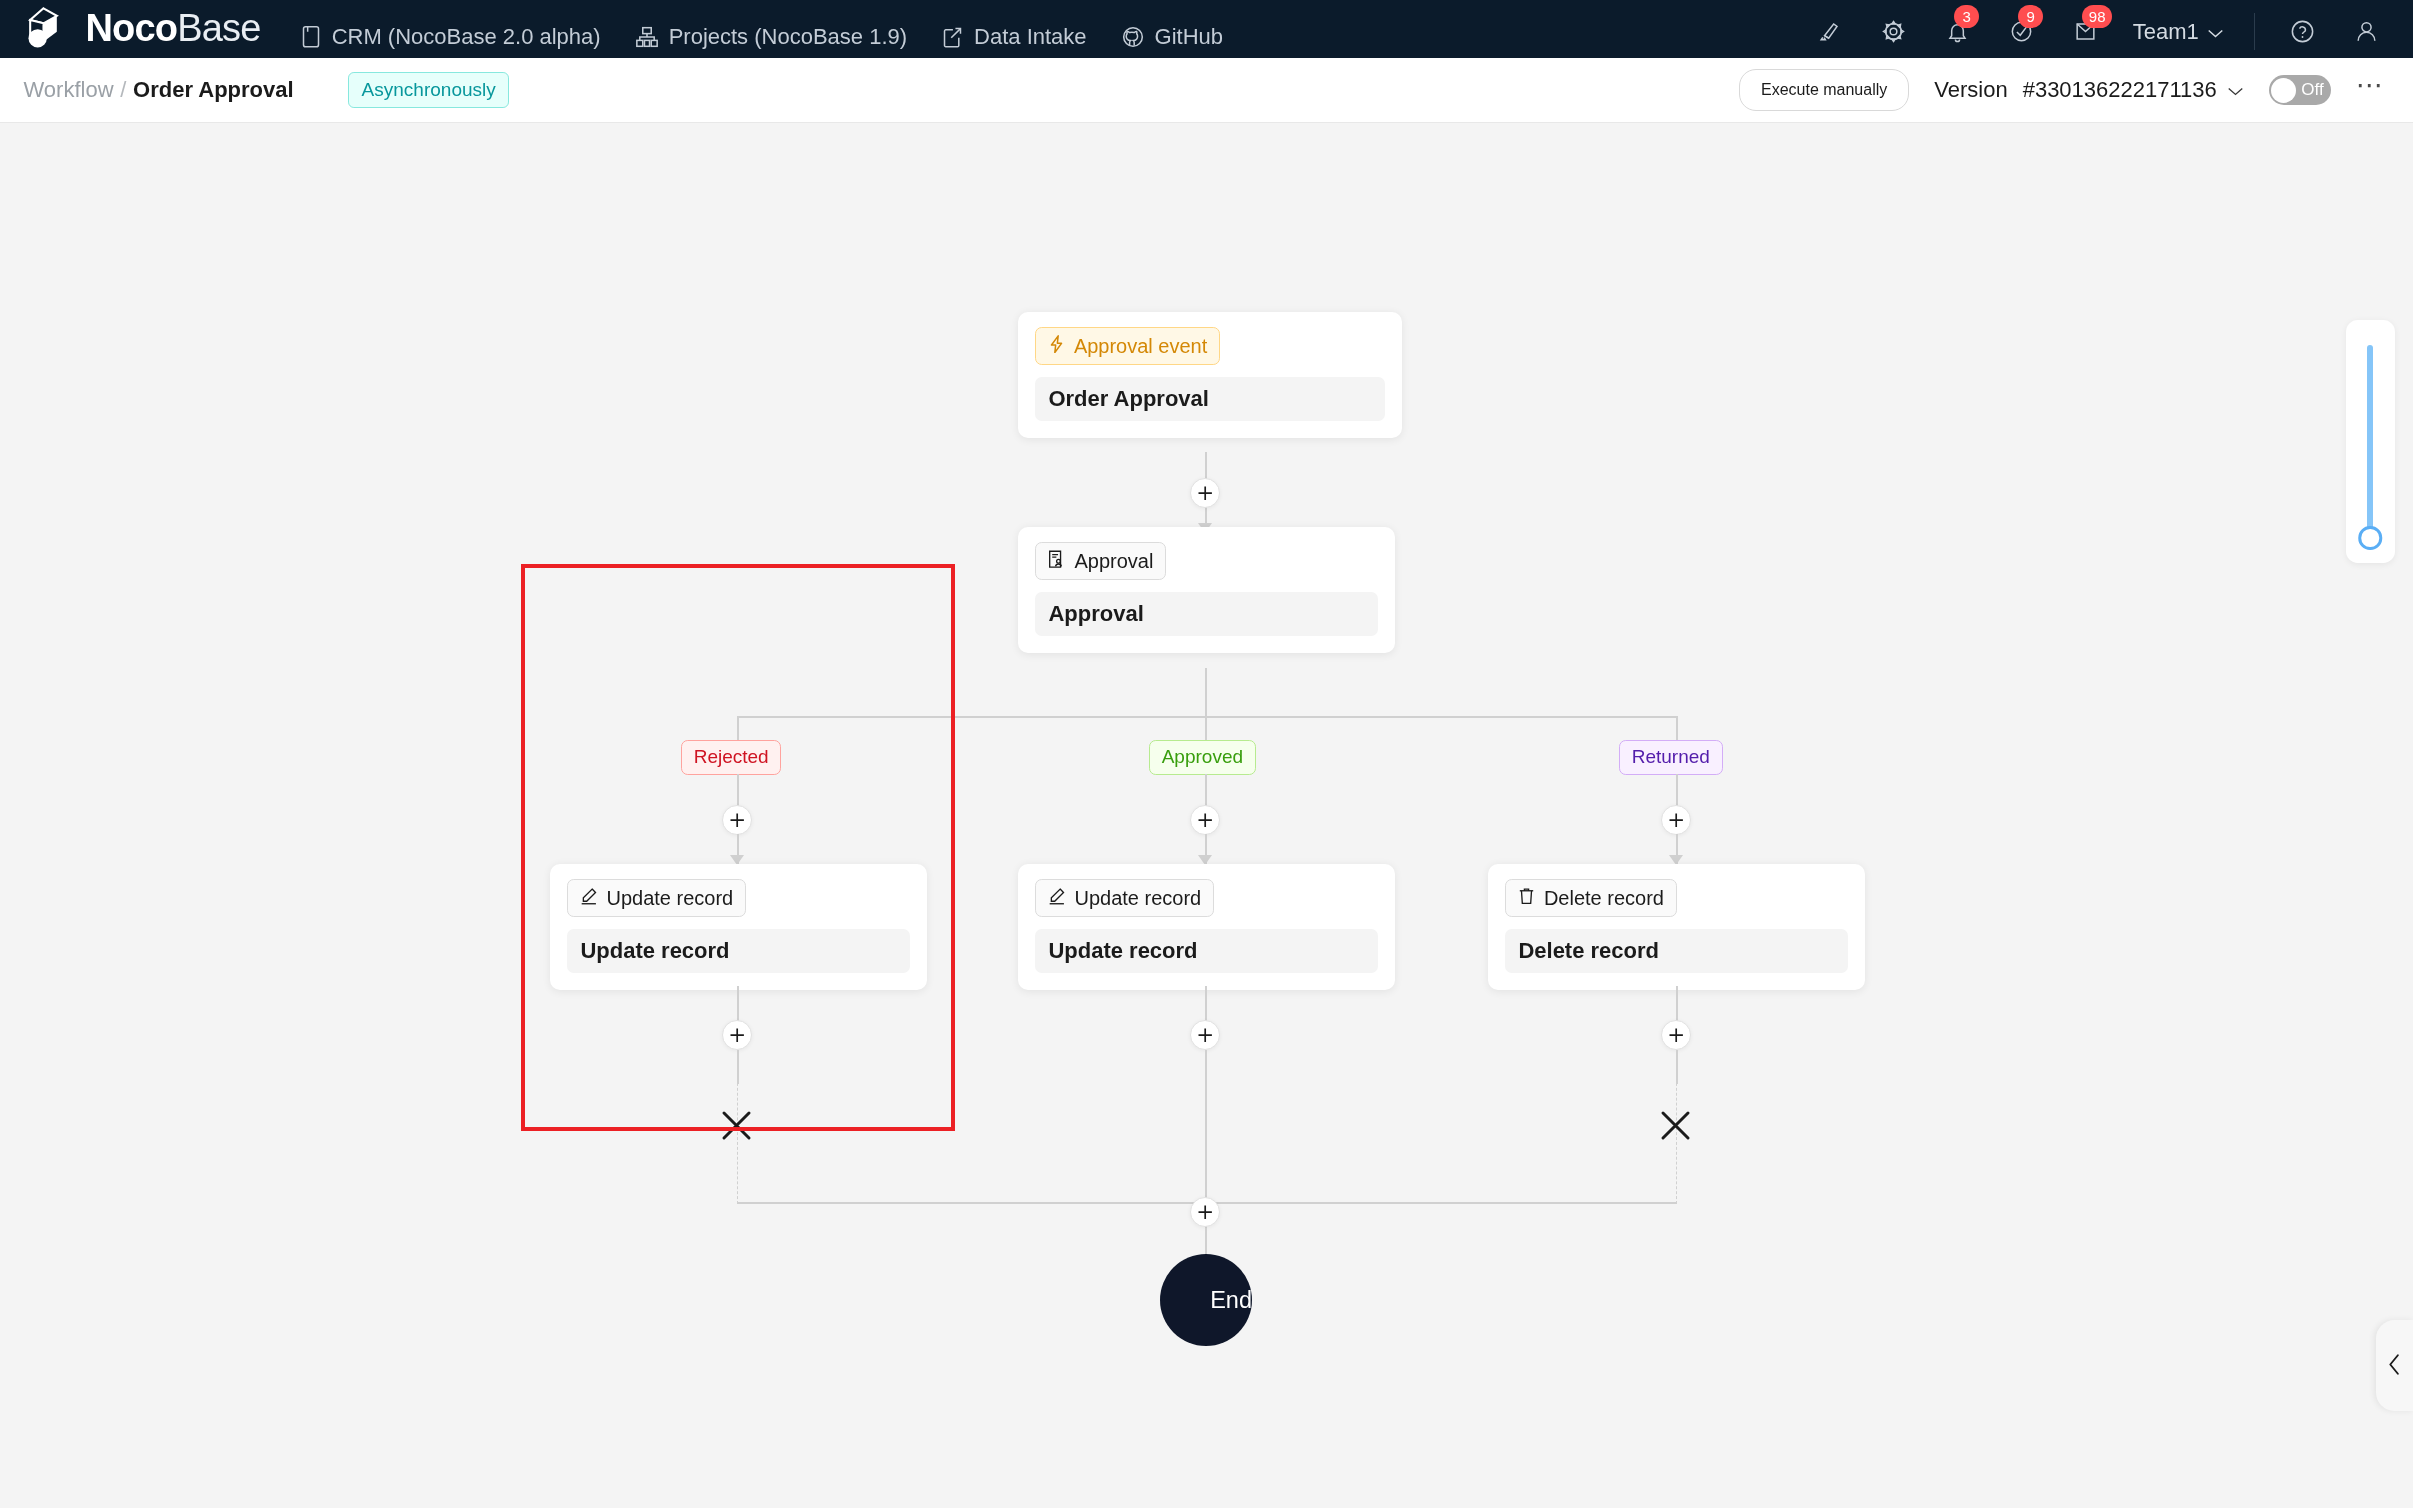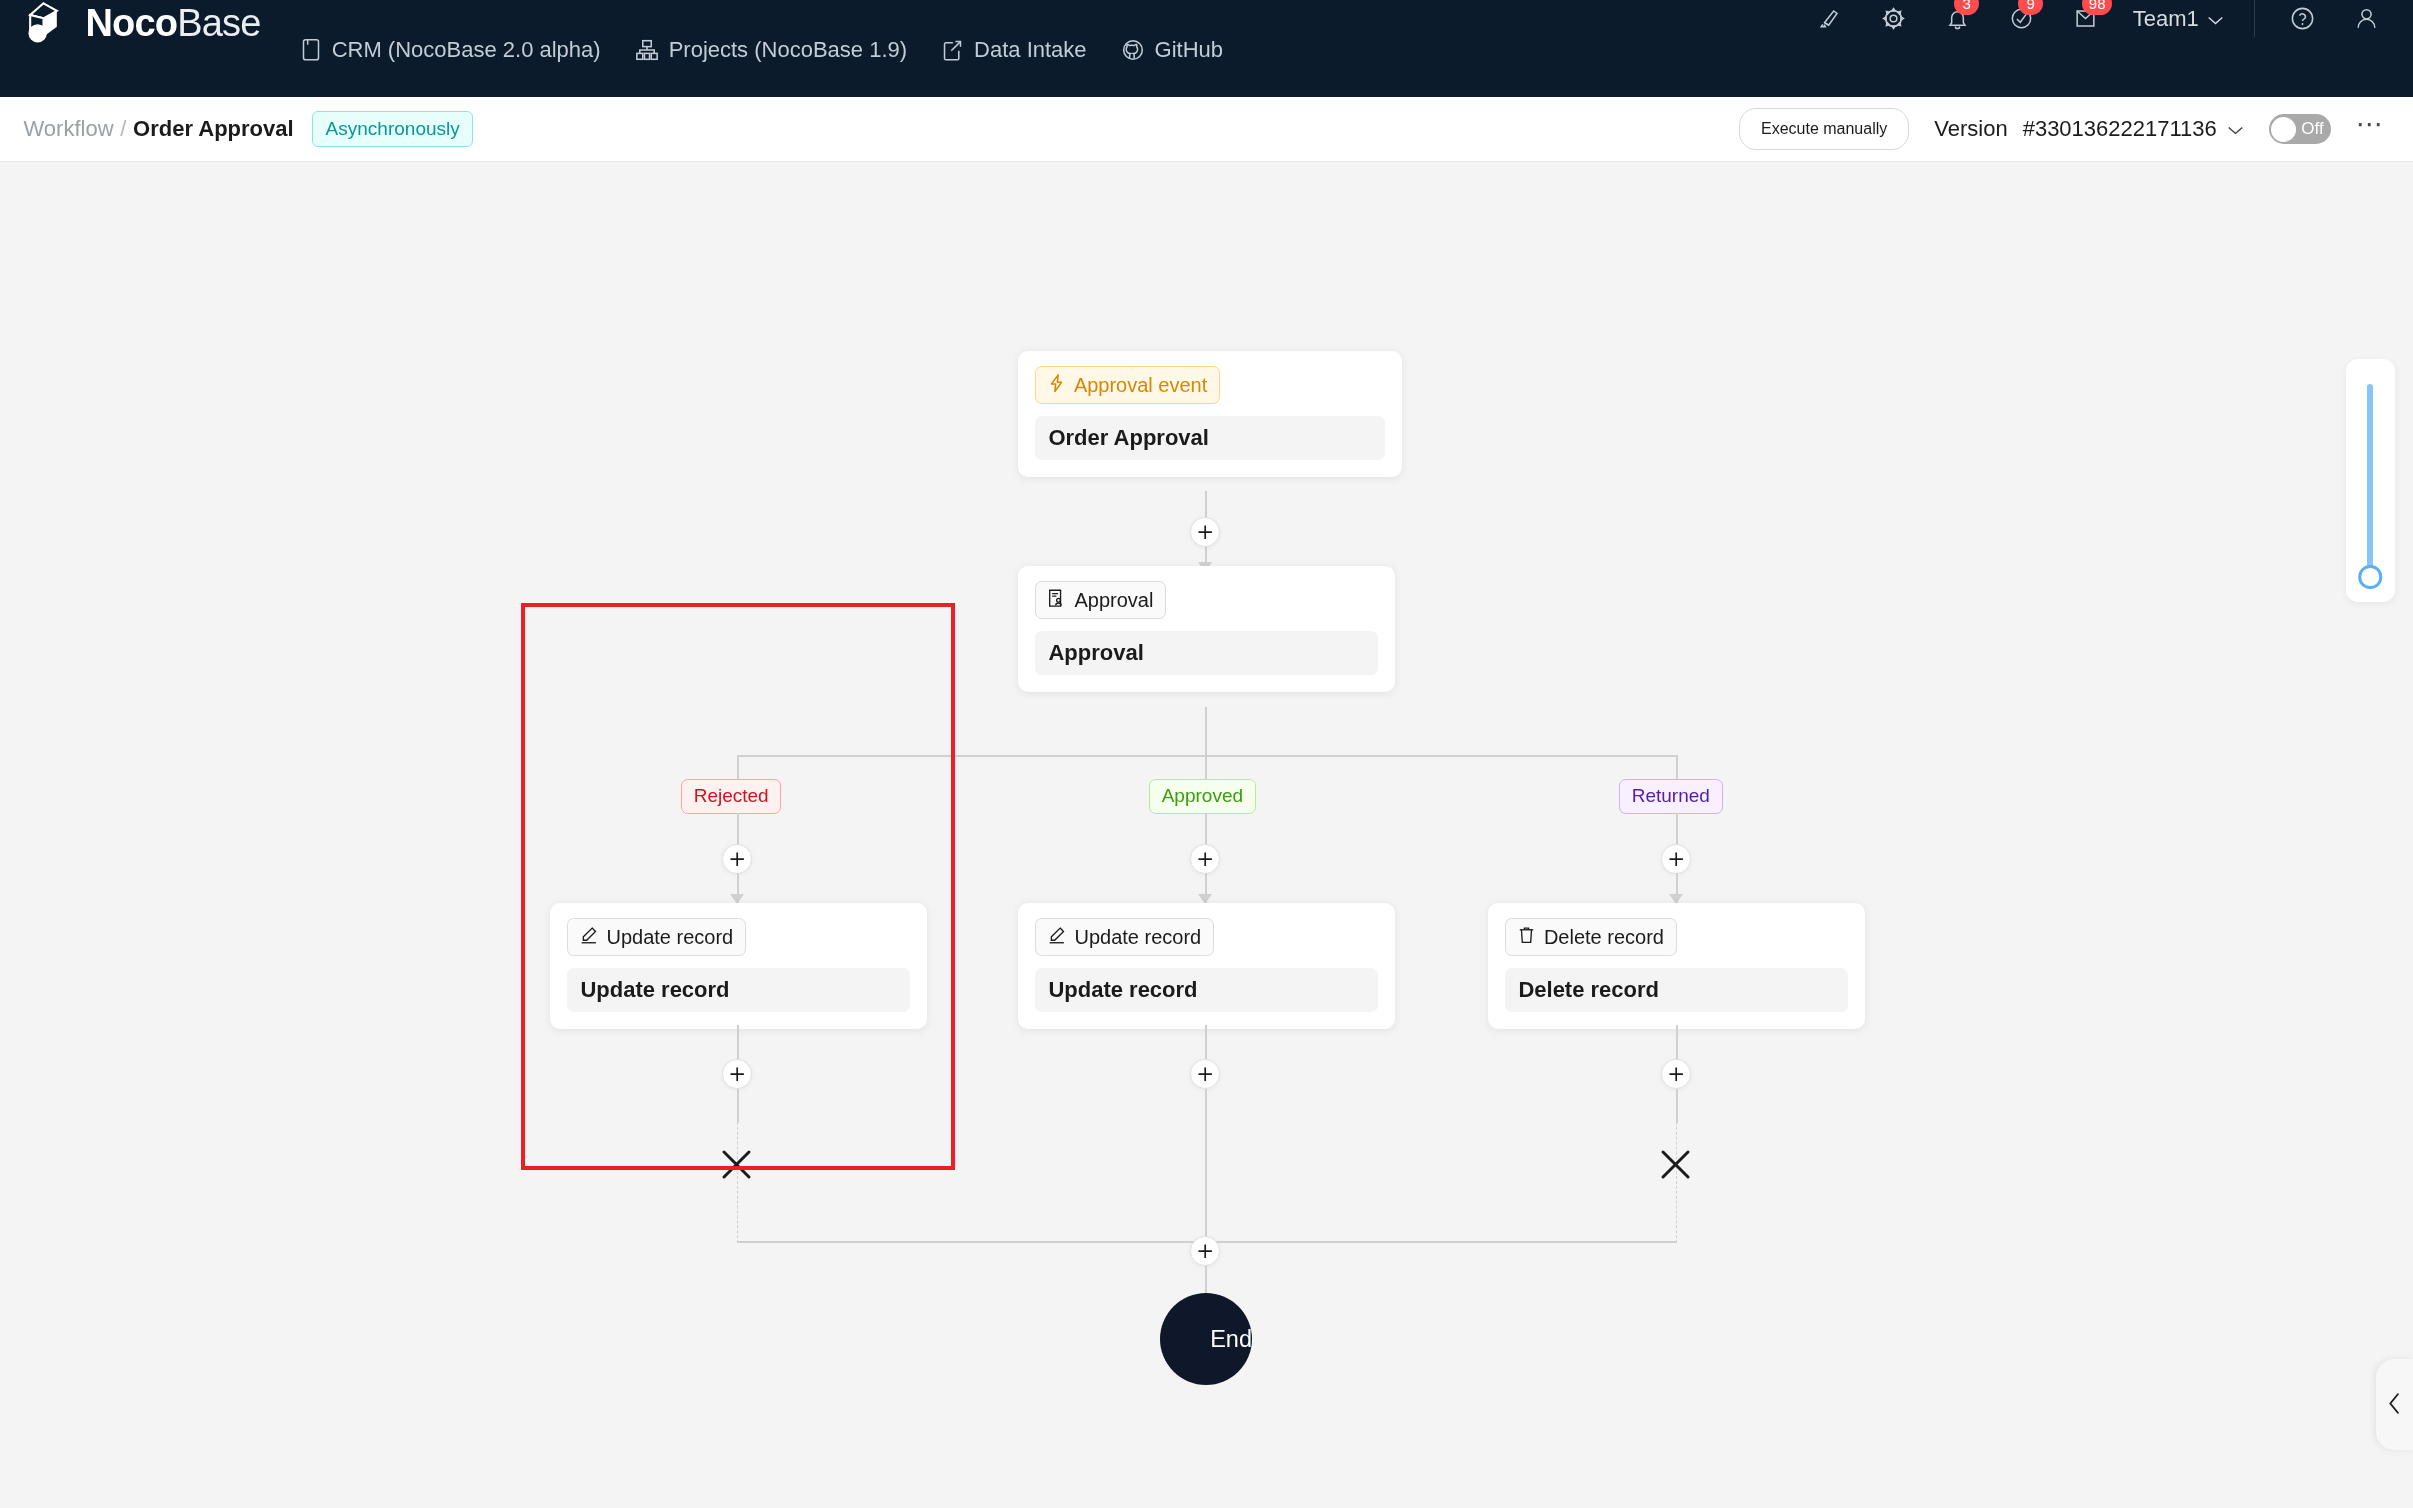--- a/index.html
+++ b/index.html
@@ -5,25 +5,25 @@
   * { box-sizing: border-box; margin: 0; padding: 0; }
   html, body {
     width: 2413px; height: 1508px;
     font-family: "Liberation Sans", sans-serif;
     background: #f4f4f4;
     overflow: hidden;
   }
 
   
   .topnav {
-    height: 97px;
+    height: 58px;
     background: #0b1b2b;
     display: flex;
-    align-items: flex-start;
-    padding: 0 30px 0 25px;
+    align-items: flex-end;
+    padding: 0 30px 8px 25px;
     position: relative;
     z-index: 50;
   }
   .brand { display: flex; align-items: center; gap: 13.4px; margin-right: 40px; }
   .brand-logo { width: 47px; height: 45px; flex: none; }
   .brand-text { font-size: 38px; font-weight: 700; color: #fff; letter-spacing: -0.8px; line-height: 1; }
   .brand-text .thin { font-weight: 300; color: #e9eef3; }
 
   .nav-links { display: flex; align-items: center; gap: 35px; margin-top: 37px; }
   .nav-link {
@@ -45,20 +45,21 @@
 
   
   .subheader {
     height: 65px;
     background: #ffffff;
     border-bottom: 0.8px solid #e8e8e8;
     display: flex; align-items: center;
     padding: 0 28.5px 0 23.5px;
     position: relative;
     z-index: 40;
+    gap: 36px;
   }
   .crumb { font-size: 22px; color: #9aa0a6; }
   .crumb .sep { margin: 0 6.7px; color: #b5b9bd; }
   .crumb .cur { color: #1b1b1b; font-weight: 700; }
   .tag-async {
     margin-left: 18.4px;
     border: 0.8px solid #87e8de; background: #e6fffb; color: #08979c;
     border-radius: 5.9px; padding: 5px 12.6px; font-size: 19px; line-height: 1.25;
   }
   .sub-right { margin-left: auto; display: flex; align-items: center; gap: 25px; }

